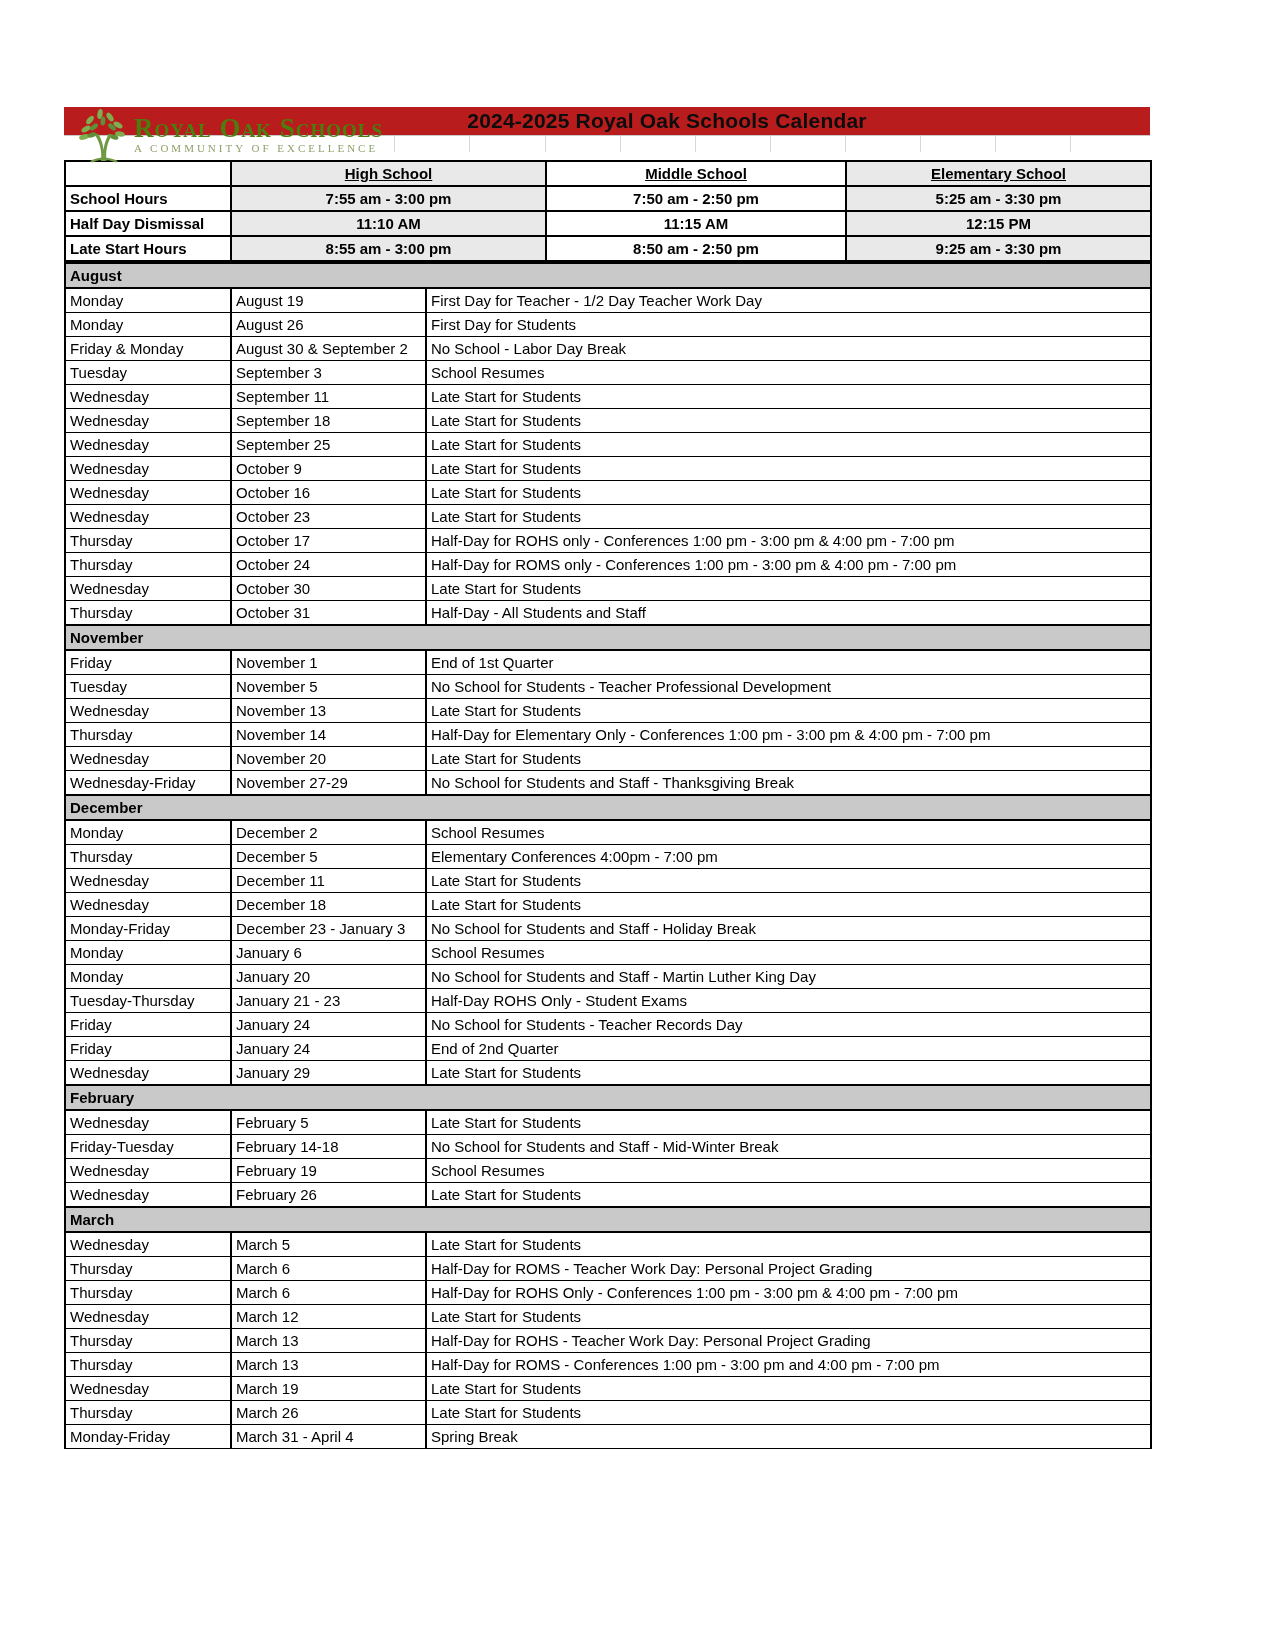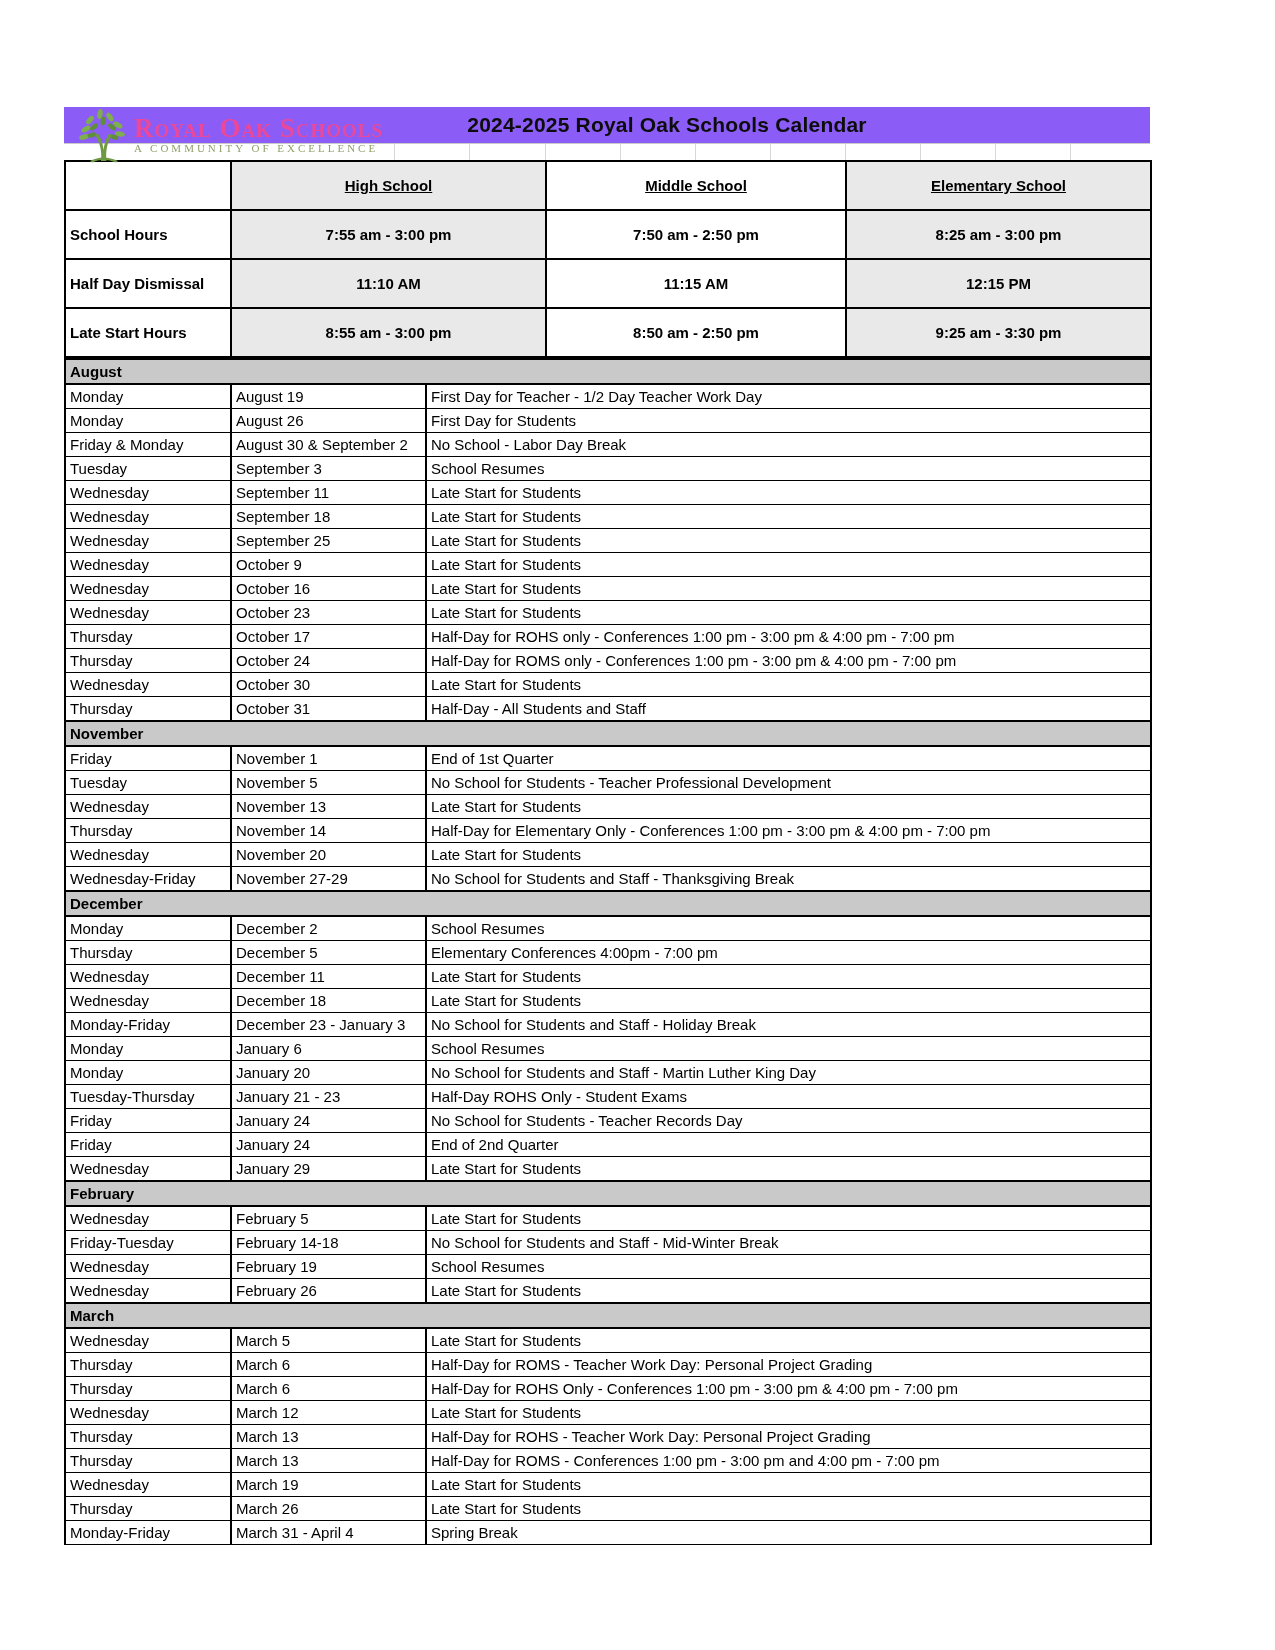--- a/index.html
+++ b/index.html
@@ -17,22 +17,22 @@
   .page {
     position: absolute;
     left: 64px;
     top: 107px;
     width: 1086px;
   }
 
   
   .header-band { position: relative; height: 53px; }
   .band-top {
-    height: 36px;
-    background: #8b5cf6;
+    height: 28px;
+    background: #b91c1c;
     display: flex;
     align-items: center;
     justify-content: center;
   }
   .band-title {
     font-size: 21px;
     font-weight: bold;
     color: #0d0d0d;
     letter-spacing: 0.2px;
     padding-left: 120px; 
@@ -57,21 +57,21 @@
     display: flex;
     align-items: flex-start;
     height: 56px;
   }
   .logo-text { margin-left: 6px; padding-top: 8px; }
   .logo-name {
     font-family: "Liberation Serif", serif;
     font-variant: small-caps;
     font-size: 27px;
     font-weight: 600;
-    color: #ec4899;
+    color: #4d7c0f;
     letter-spacing: 1px;
     line-height: 1;
     white-space: nowrap;
   }
   .logo-tagline {
     font-family: "Liberation Serif", serif;
     font-variant: small-caps;
     font-size: 11px;
     color: #8fa06a;
     letter-spacing: 3px;
@@ -82,21 +82,21 @@
   
   table {
     width: 1086px;
     border-collapse: collapse;
     table-layout: fixed;
   }
   .hours-table td {
     border: 2px solid #000;
     font-size: 15px;
     height: 21px;
-    padding: 13px 4px;
+    padding: 1px 4px;
     white-space: nowrap;
     overflow: hidden;
   }
   .hours-table .corner-cell { background: #fff; }
   .school-col-head {
     font-weight: bold;
     text-decoration: underline;
     text-align: center;
   }
   .shade { background: #e9e9e9; }
@@ -184,21 +184,21 @@
         <tr>
       <td class="corner-cell"></td>
       <td class="school-col-head shade">High School</td>
       <td class="school-col-head">Middle School</td>
       <td class="school-col-head shade">Elementary School</td>
     </tr>
     <tr>
       <td class="hours-label">School Hours</td>
       <td class="hours-value shade">7:55 am - 3:00 pm</td>
       <td class="hours-value">7:50 am - 2:50 pm</td>
-      <td class="hours-value shade">8:25 am - 3:00 pm</td>
+      <td class="hours-value shade">5:25 am - 3:30 pm</td>
     </tr>
     <tr>
       <td class="hours-label">Half Day Dismissal</td>
       <td class="hours-value shade">11:10 AM</td>
       <td class="hours-value">11:15 AM</td>
       <td class="hours-value shade">12:15 PM</td>
     </tr>
     <tr>
       <td class="hours-label">Late Start Hours</td>
       <td class="hours-value shade">8:55 am - 3:00 pm</td>

